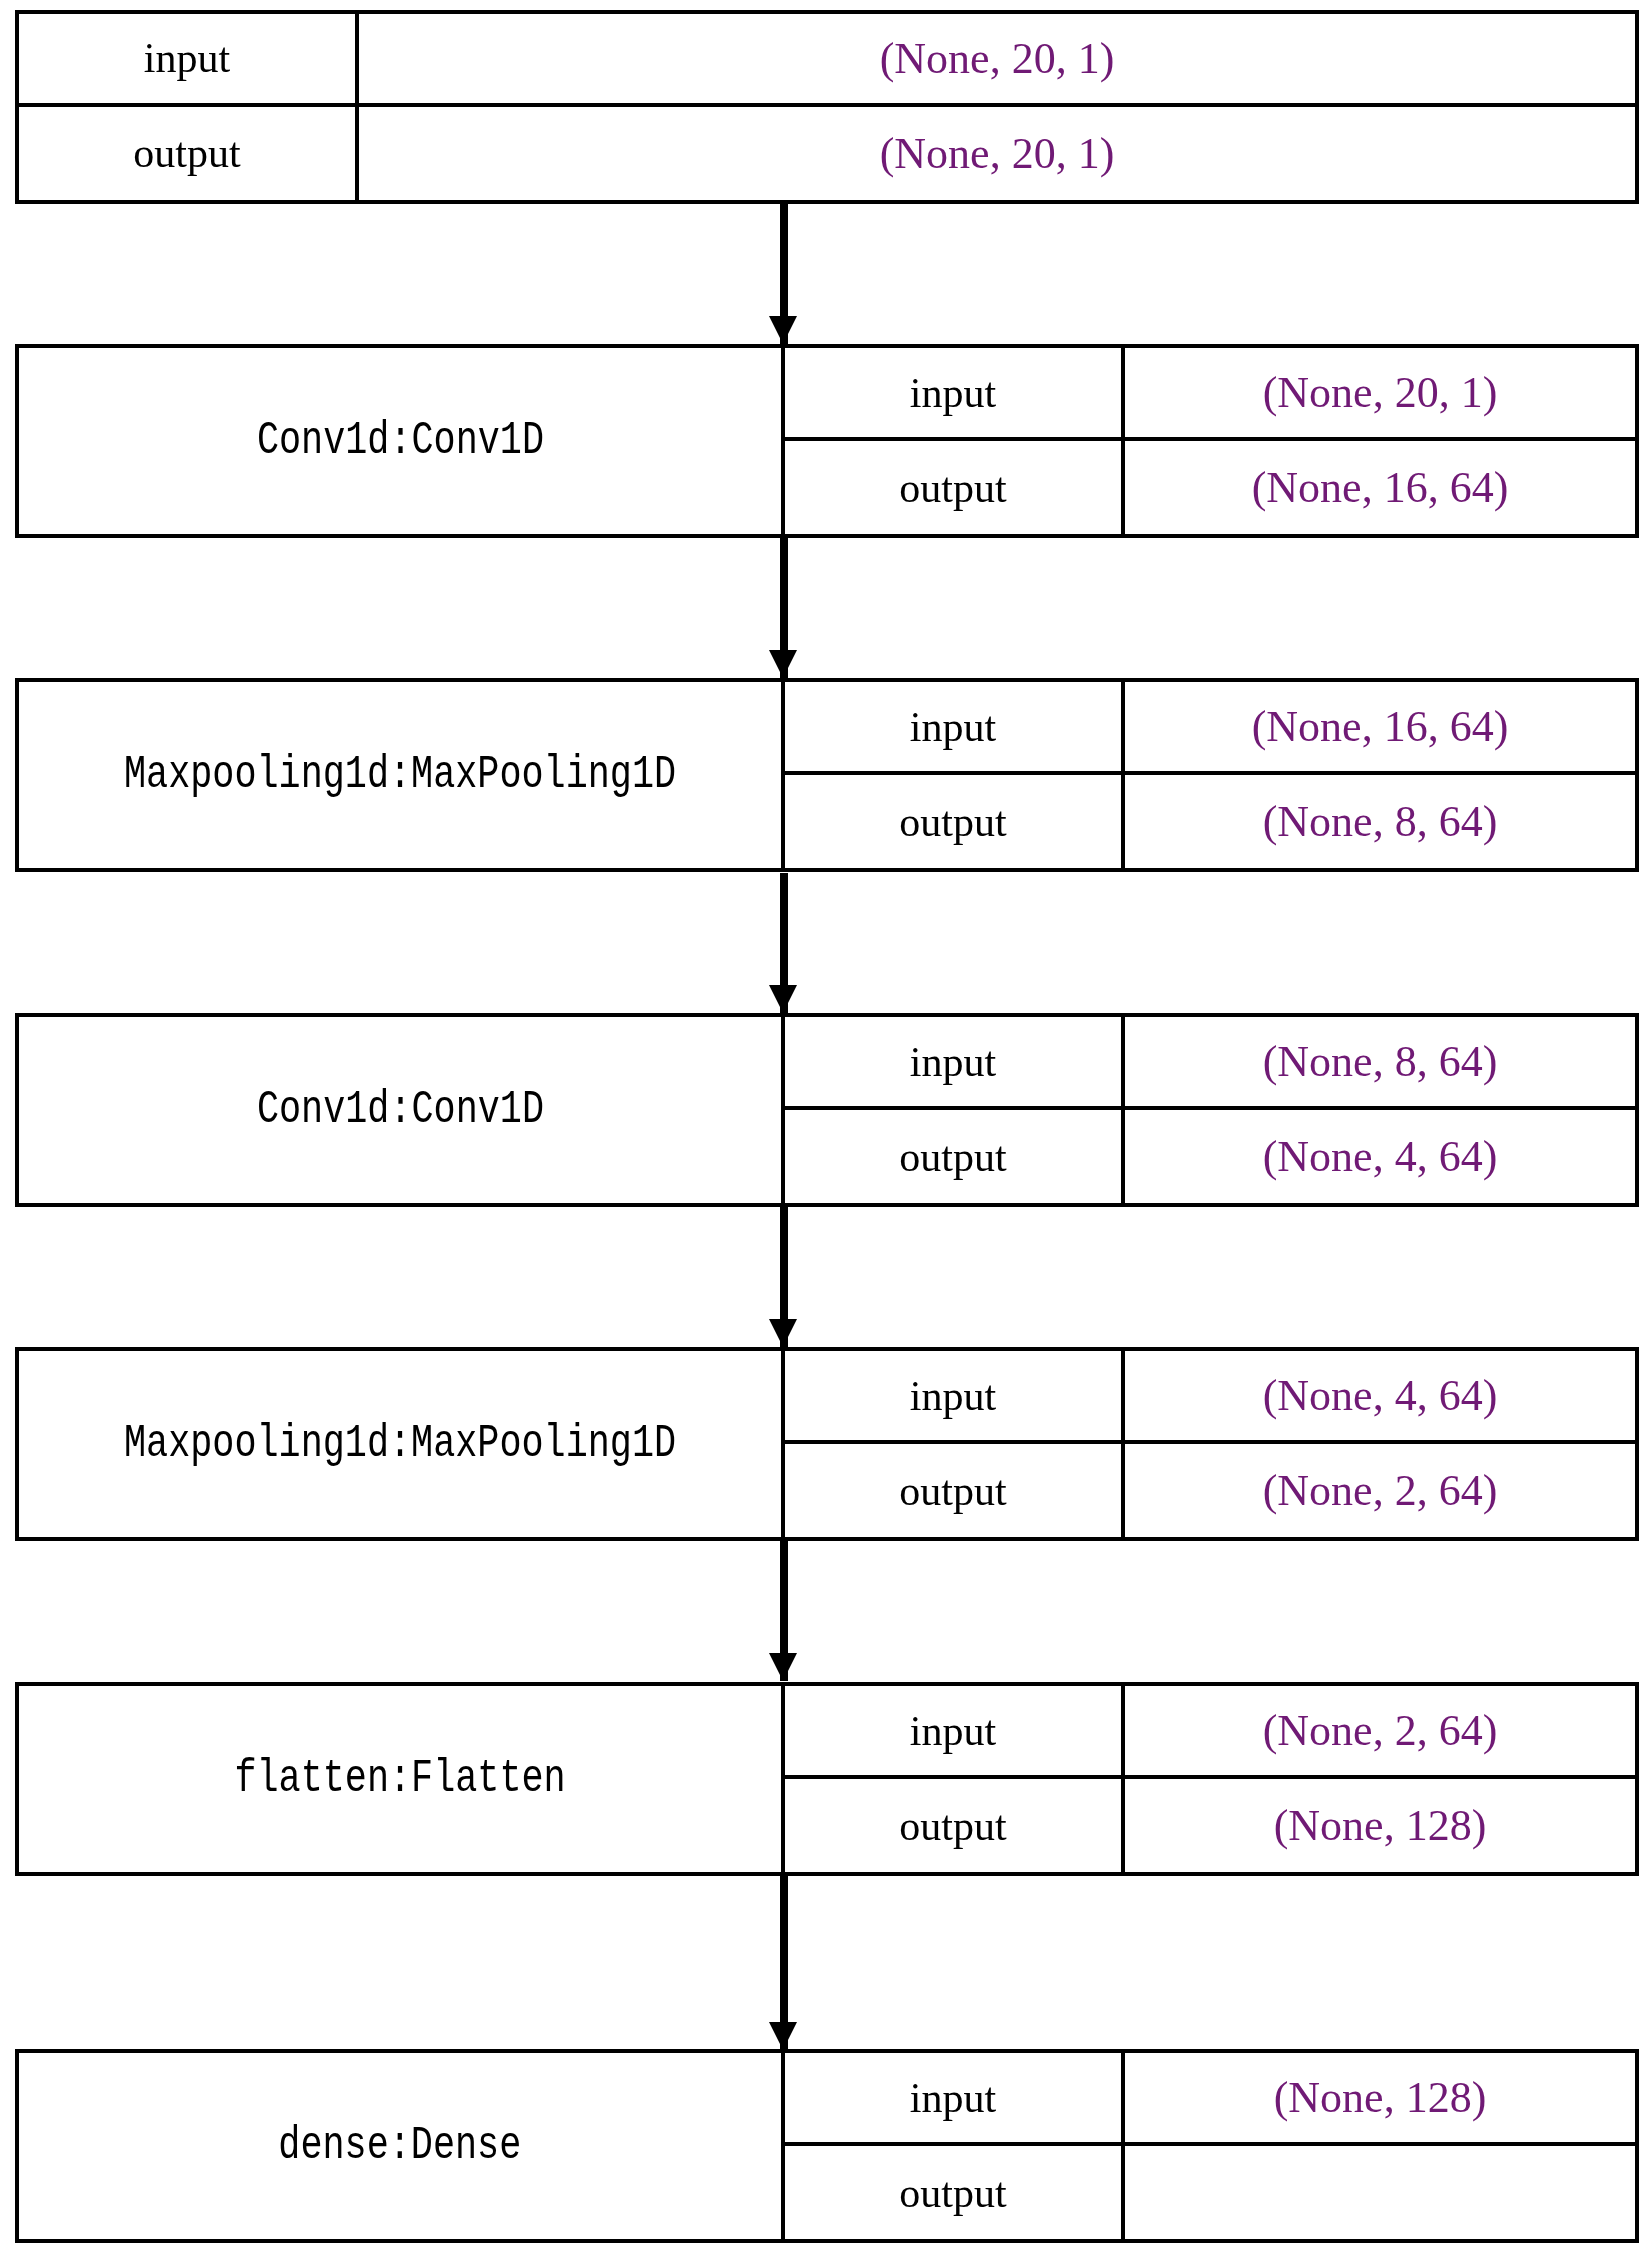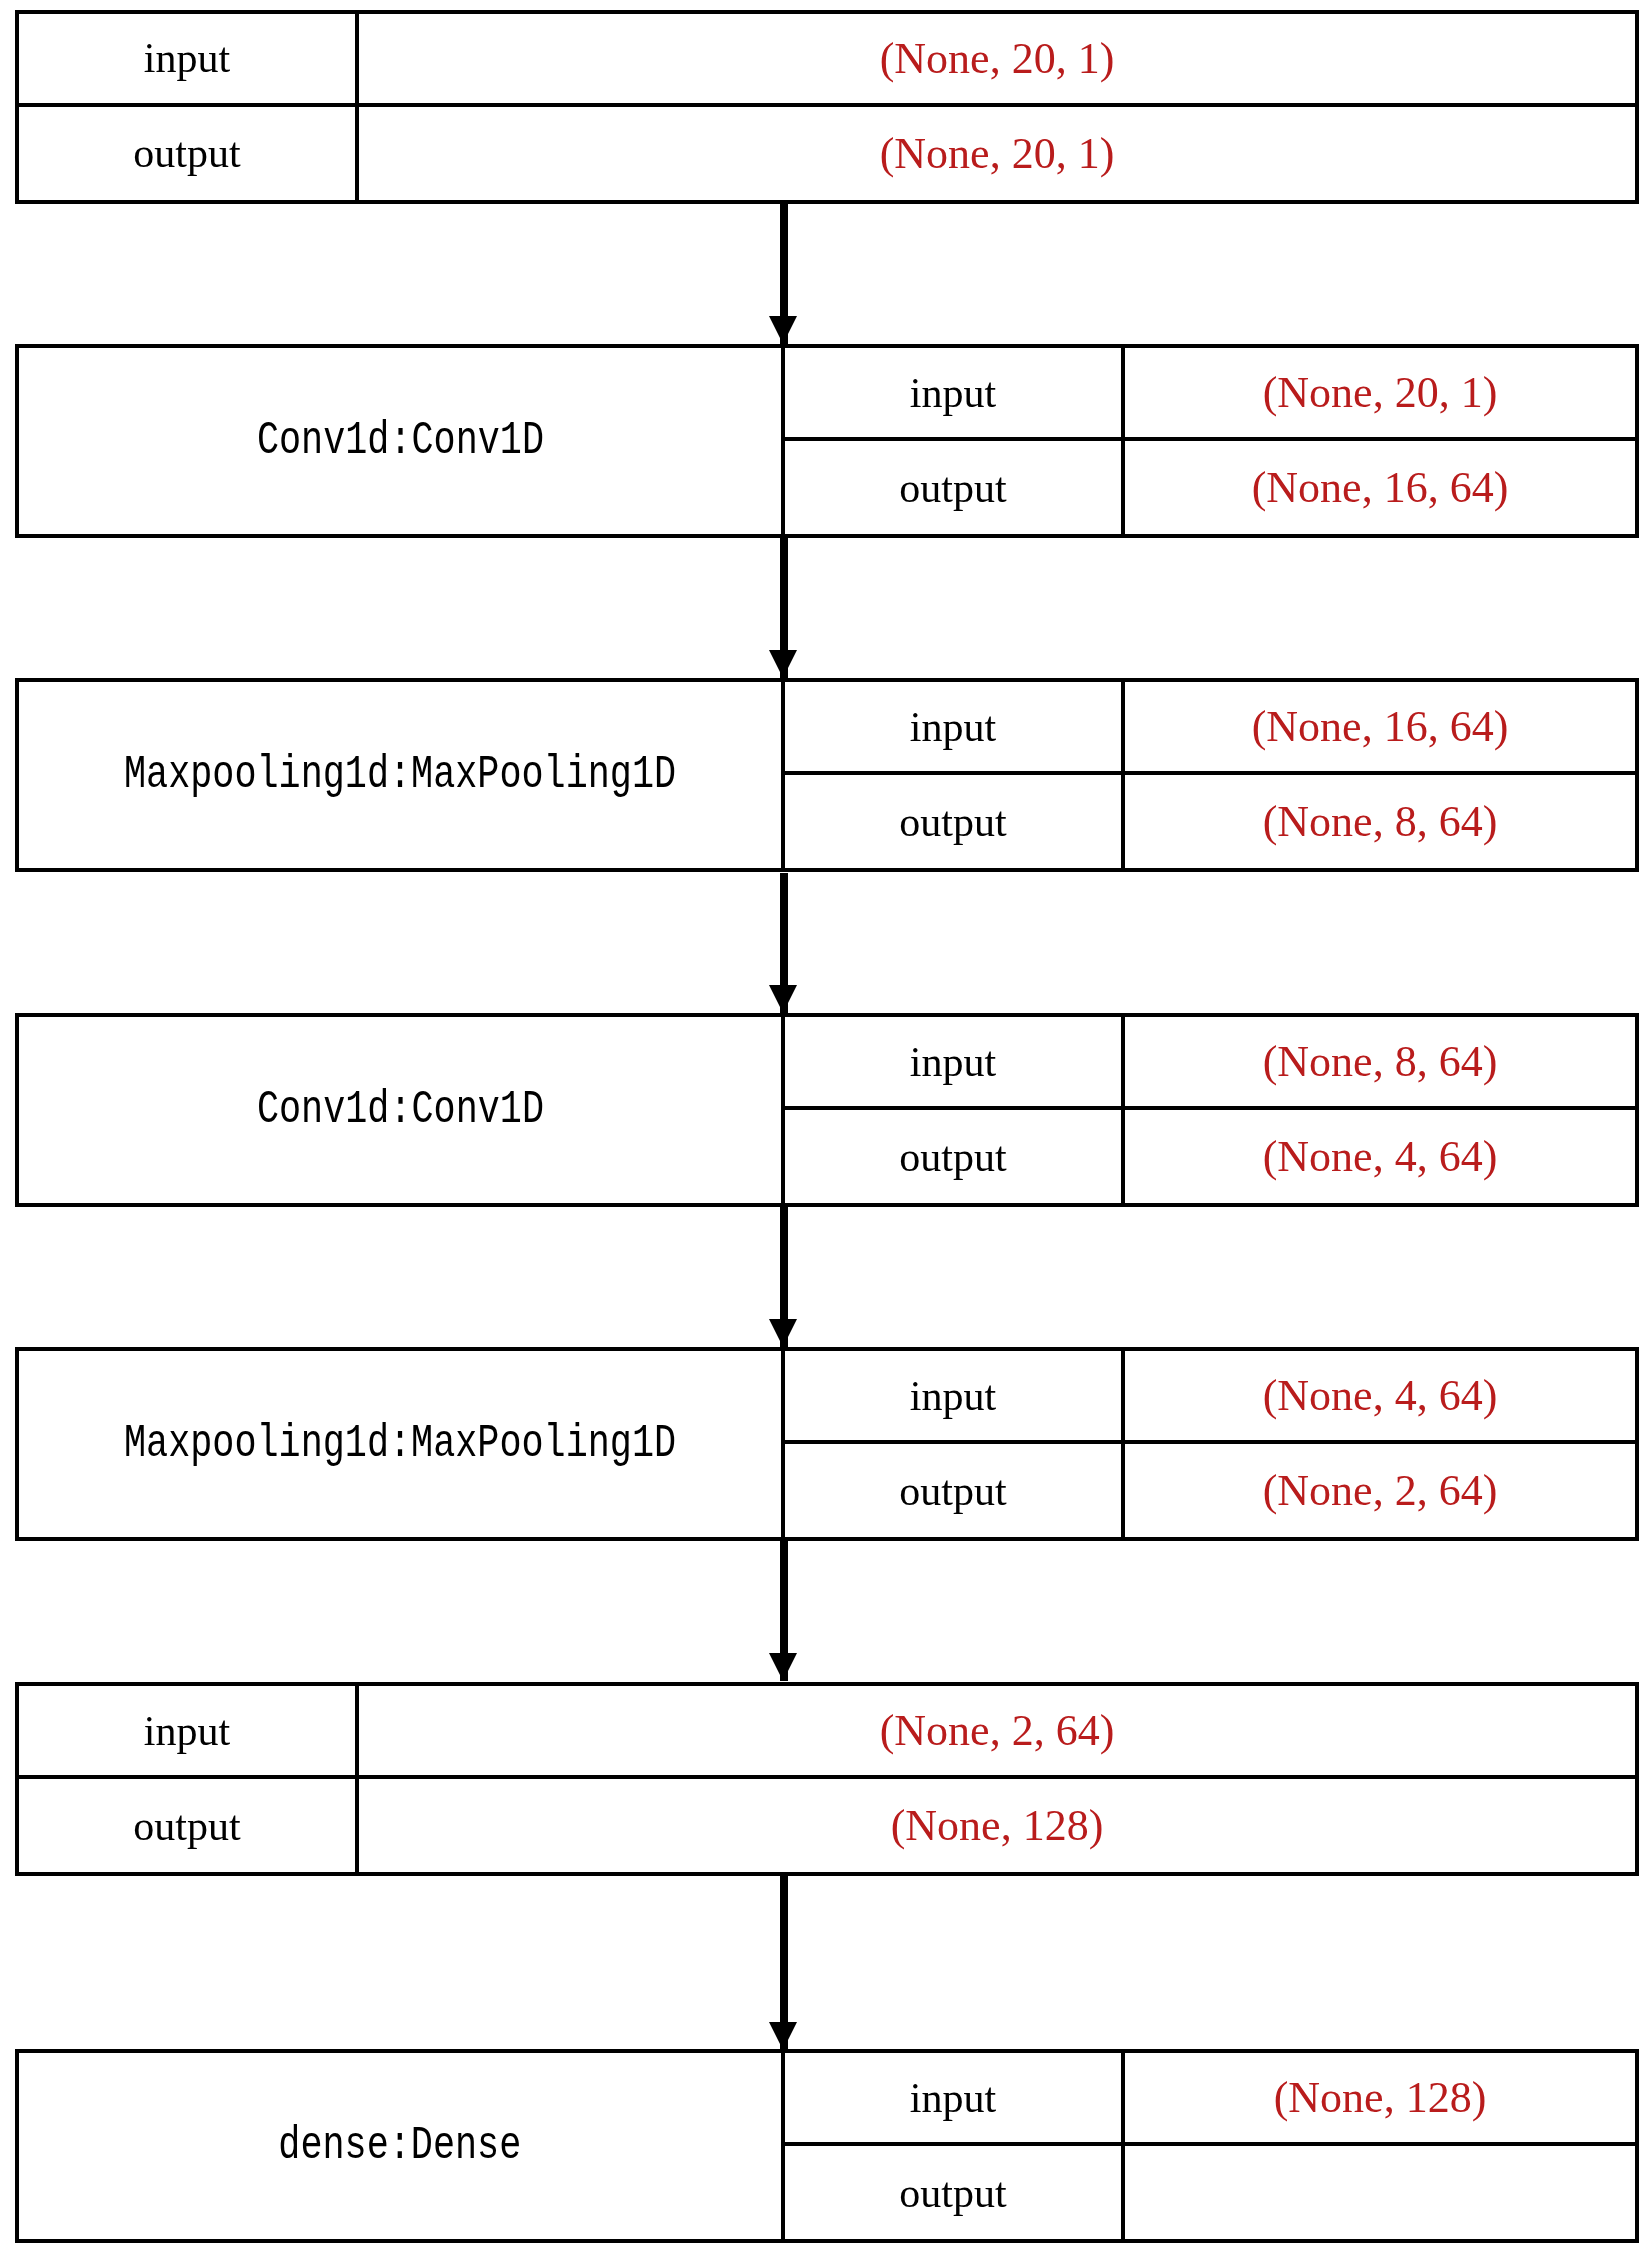--- a/index.html
+++ b/index.html
@@ -91,21 +91,21 @@
   }
 
   .io-shape {
     flex: 1 1 auto;
     display: flex;
     align-items: center;
     justify-content: center;
     box-sizing: border-box;
     font-family: "Liberation Serif", serif;
     font-size: 44px;
-    color: #b91c1c;
+    color: #701a75;
     white-space: nowrap;
   }
 
   .connector {
     position: absolute;
     left: 0;
     width: 1651px;
   }
 
   .connector .stem {
@@ -216,20 +216,23 @@
           <div class="io-label">output</div>
           <div class="io-shape">(None, 2, 64)</div>
         </div>
       </div>
     </div>
     <div class="connector" style="top: 1541px; height: 140px;">
       <div class="stem" style="height: 140px;"></div>
       <div class="head" style="top: 112px;"></div>
     </div>
     <div class="layer-box" style="top: 1682px;">
+      <div class="name-cell">
+        <span class="name-text">flatten:Flatten</span>
+      </div>
       <div class="io-cell">
         <div class="io-row row-top">
           <div class="io-label">input</div>
           <div class="io-shape">(None, 2, 64)</div>
         </div>
         <div class="io-row row-bottom">
           <div class="io-label">output</div>
           <div class="io-shape">(None, 128)</div>
         </div>
       </div>

